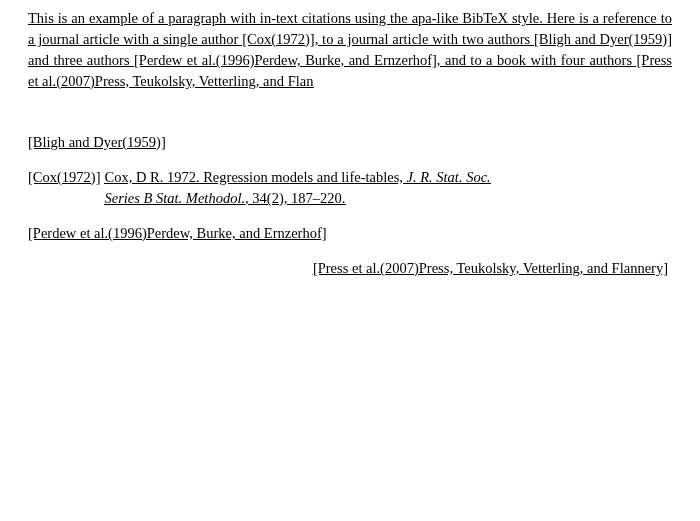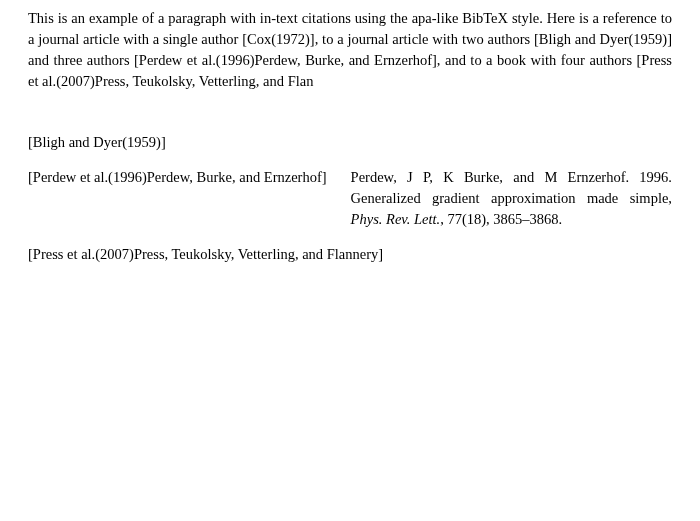--- a/index.html
+++ b/index.html
@@ -1,18 +1,19 @@
 <!DOCTYPE html>
 <html><head>
   <meta charset="utf-8">
   <style>
     * {
       margin: 0;
       padding: 0;
       box-sizing: border-box;
+      text-decoration: underline;
     }
 
     body {
       background-color: #ffffff;
       font-family: "Times New Roman", Times, serif;
       font-size: 14.5px;
       line-height: 1.45;
       color: #000000;
       width: 700px;
       min-height: 521px;
@@ -46,27 +47,32 @@
 </div>
 
 <div class="references-section">
 
   <div class="ref-block">
     <div style="display:flex; text-align:justify;">
       <span style="white-space:nowrap; margin-right:4px; flex-shrink:0;">[Bligh and Dyer(1959)]</span>
     </div>
   </div>
 
+  <div class="ref-block">
+    <div style="display:flex; text-align:justify;">
+      <span style="white-space:nowrap; margin-right:4px; flex-shrink:0;">[Cox(1972)]</span>
+      <span style="flex:1;">Cox, D R. 1972. Regression models and life-tables, <em>J. R. Stat. Soc.</em><br><em>Series B Stat. Methodol.</em>, 34(2), 187–220.</span>
+    </div>
+  </div>
 
   <div class="ref-block">
     <div style="display:flex; text-align:justify;gap:20px;">
       <span style="white-space:nowrap; margin-right:4px; flex-shrink:0;">[Perdew et al.(1996)Perdew, Burke, and Ernzerhof]</span>
-      <span style="flex:1;">Perdew, J P, K Burke, and M Ernzerhof. 1996. Generalized gradient approximation made simple, <em>Phys. Rev. Lett.</em>, 77(18), 3865–3868.</span>
     </div>
   </div>
 
   <div class="ref-block">
-    <div style="display:flex; text-align:justify;">
+    <div style="display:flex; text-align:justify;justify-content:flex-end;">
       <span style="white-space:nowrap; margin-right:4px; flex-shrink:0;">[Press et al.(2007)Press, Teukolsky, Vetterling, and Flannery]</span>
     </div>
   </div>
 
 </div>
 
 </body></html>

